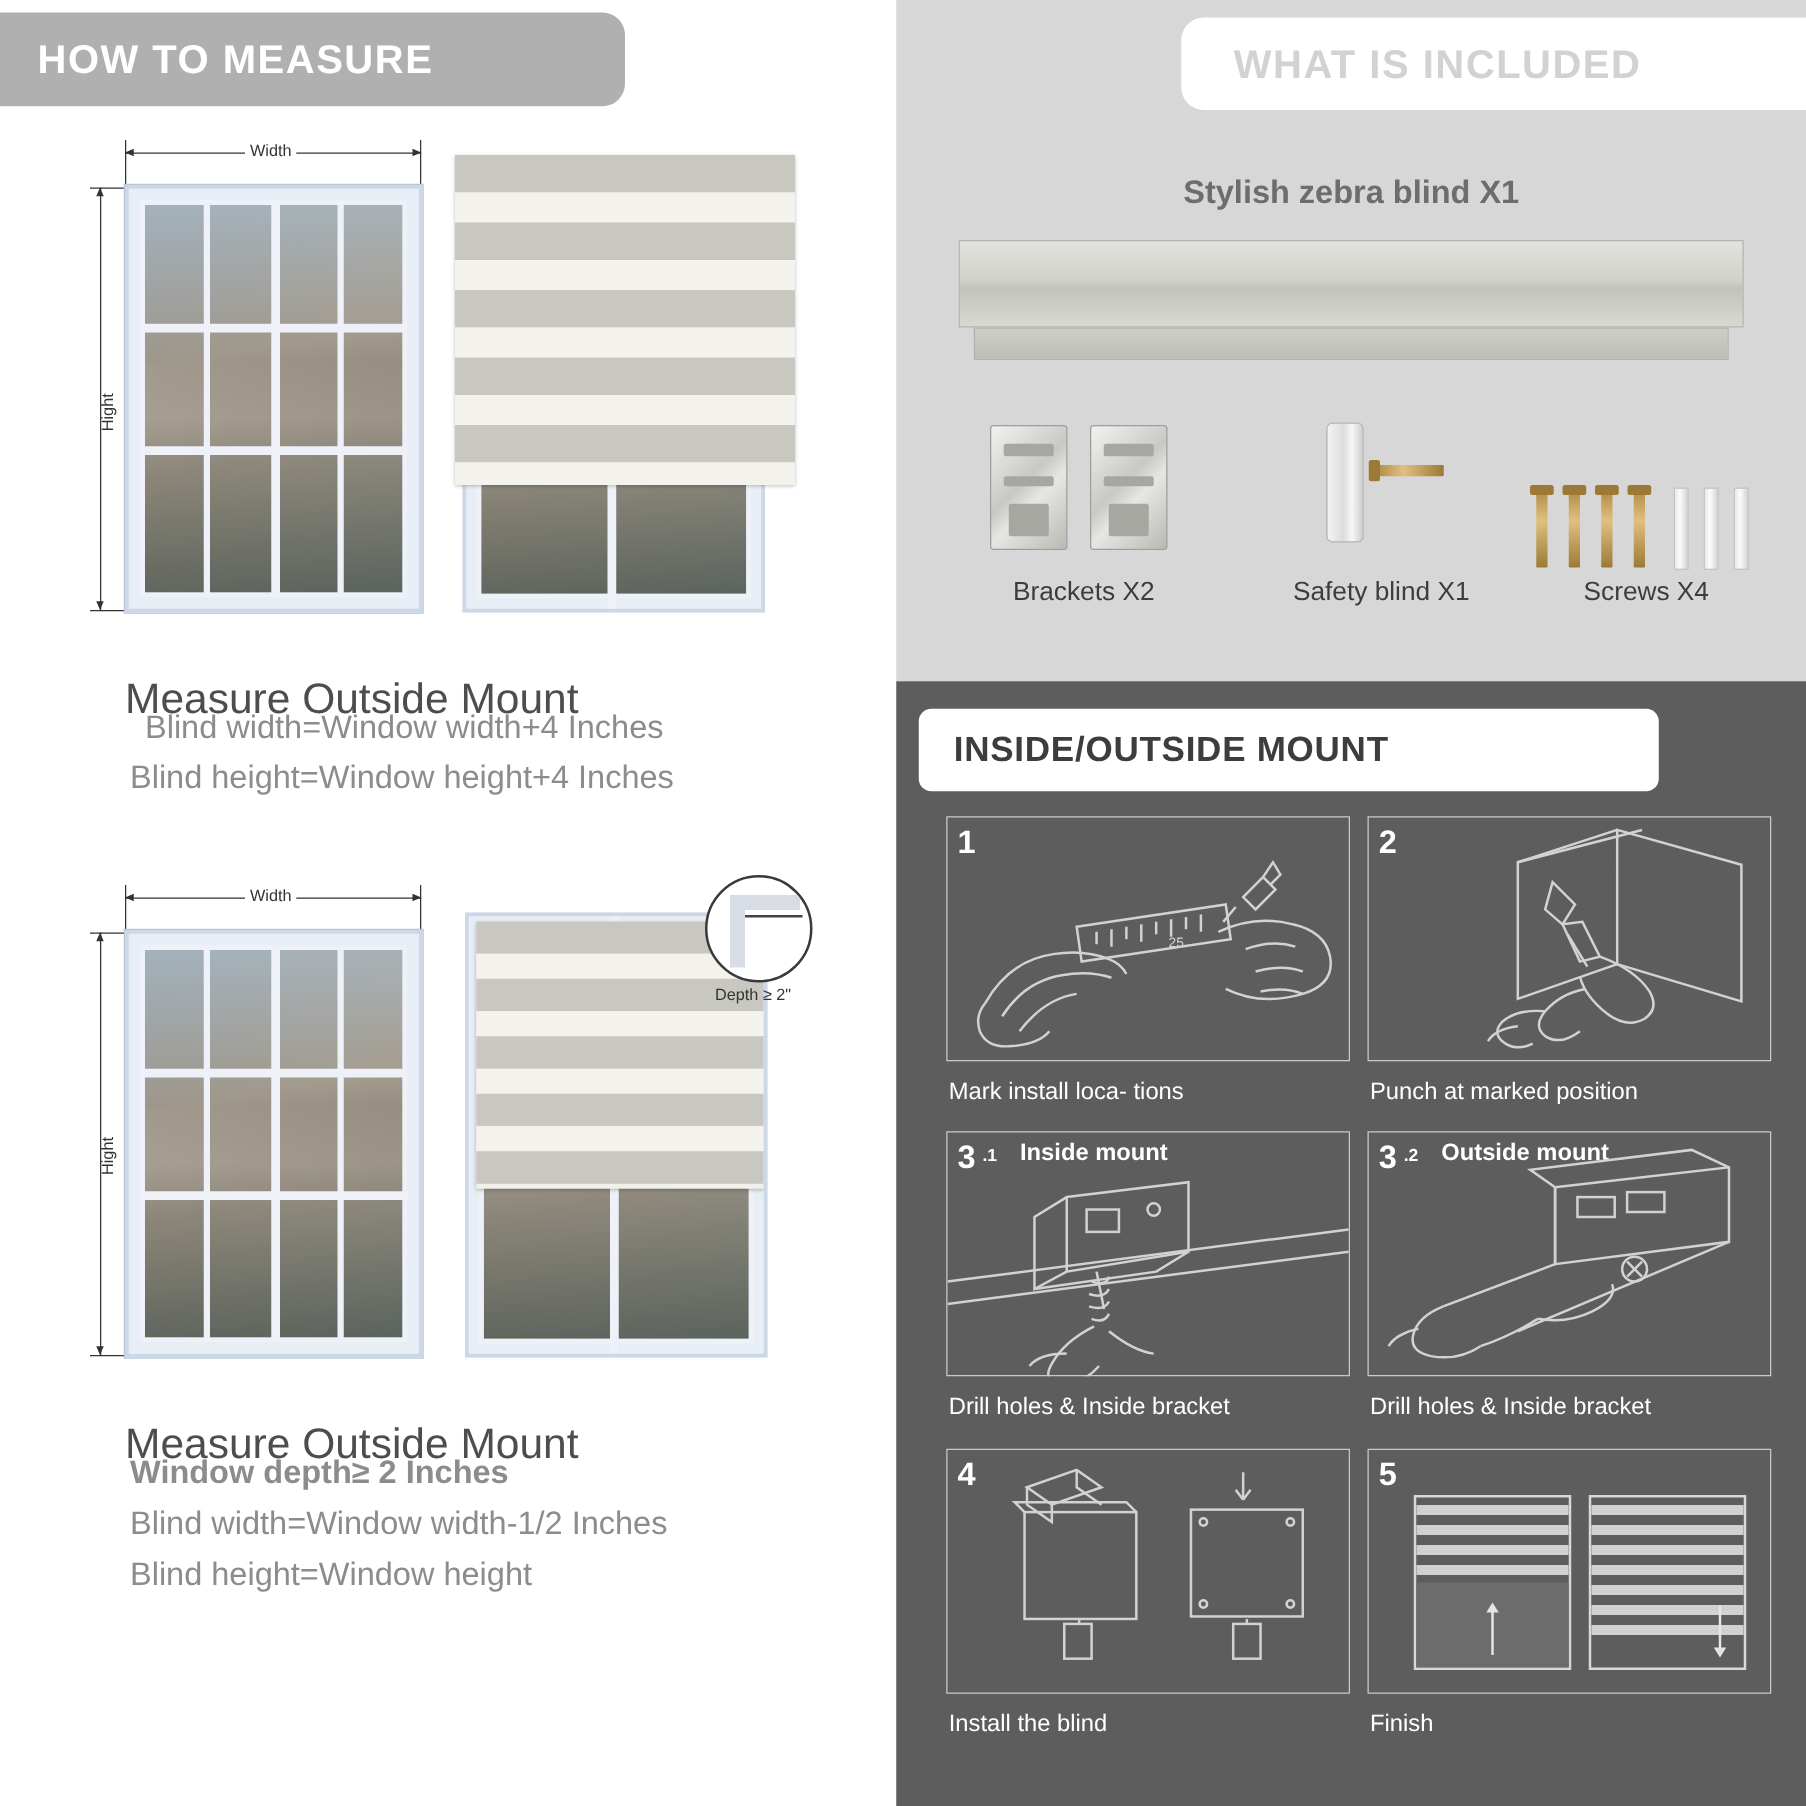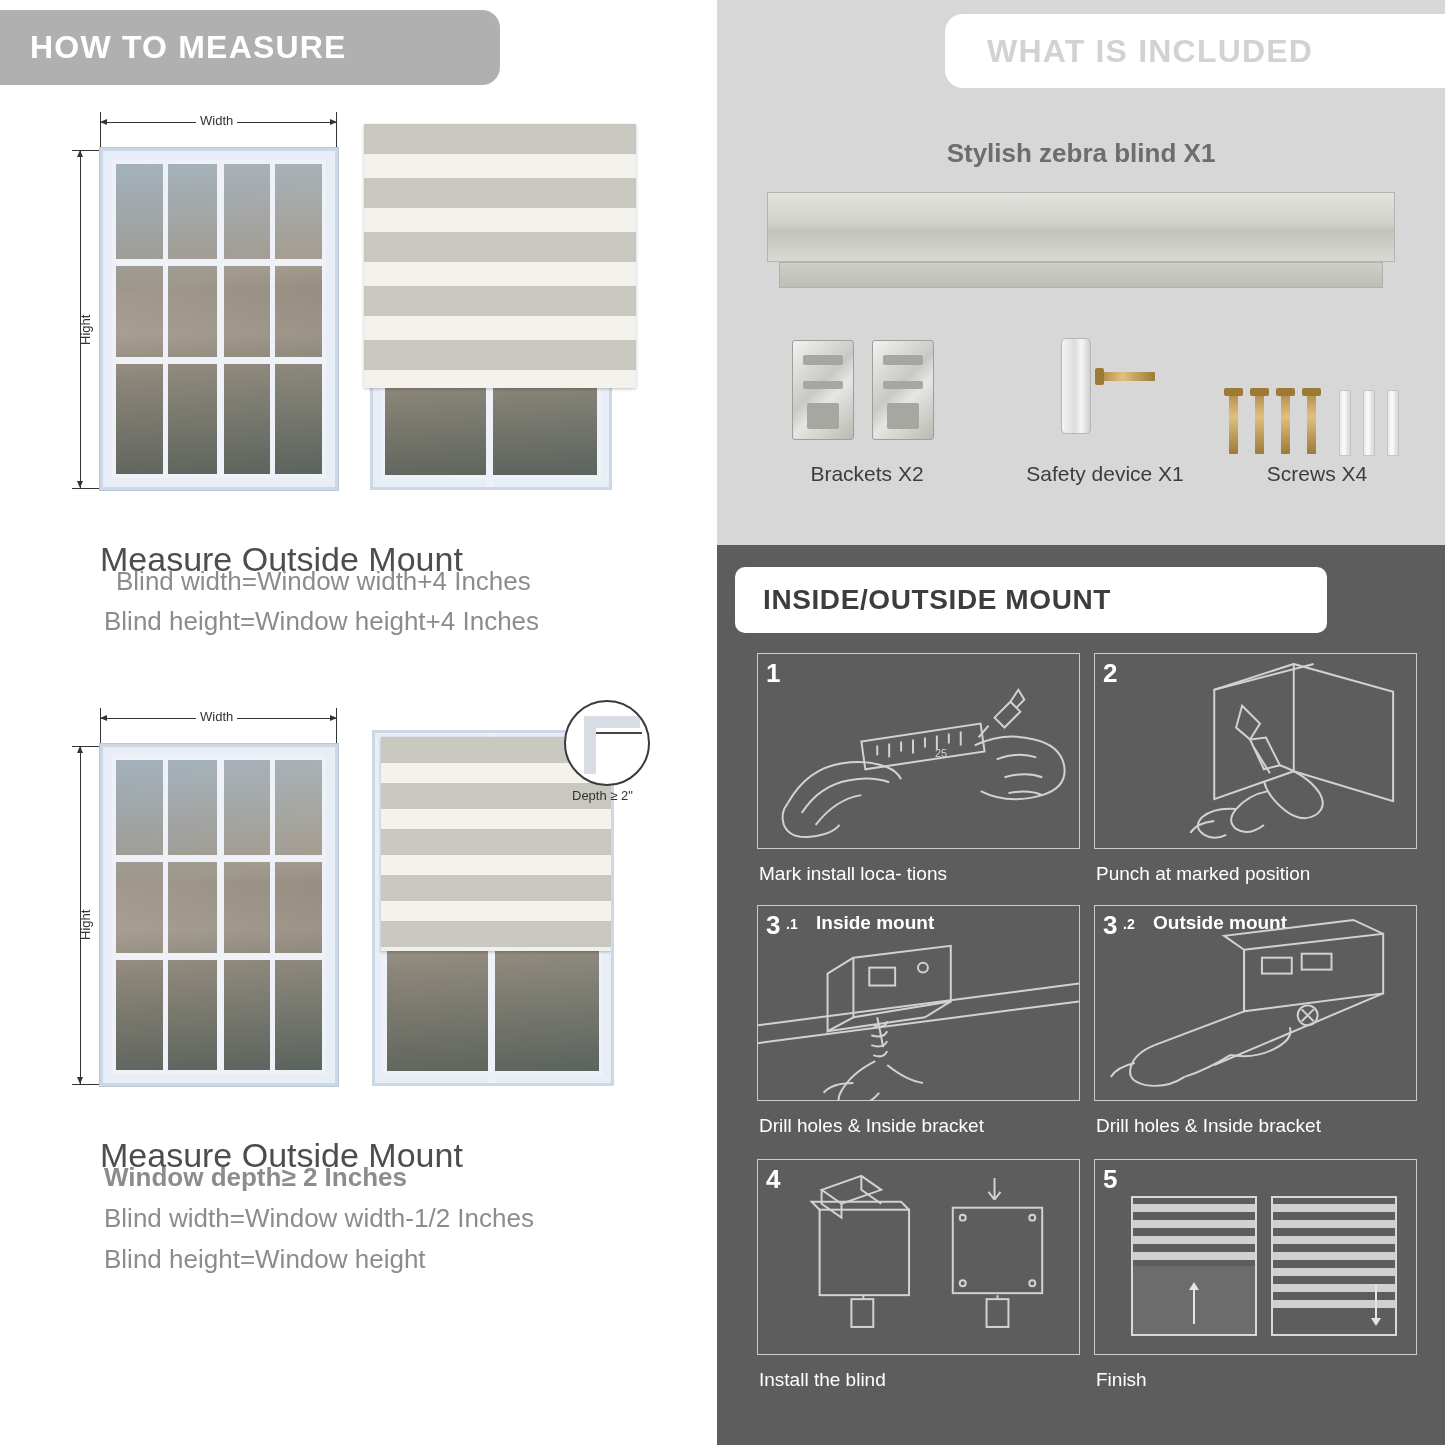--- a/index.html
+++ b/index.html
@@ -334,21 +334,21 @@
         <div class="slot" style="left:10px; top:40px; width:40px; height:8px;"></div>
         <div class="slot" style="left:14px; top:62px; width:32px; height:26px;"></div>
       </div>
       <div class="part-label" style="left:30px; top:462px; width:240px;">Brackets X2</div>
     </div>
 
     <div>
       <div class="safety" style="left:344px; top:338px; width:30px; height:96px;"></div>
       <div class="screw" style="left:384px; top:372px; width:54px; height:9px;"></div>
       <div class="screw-head" style="left:378px; top:368px; width:9px; height:17px;"></div>
-      <div class="part-label" style="left:258px; top:462px; width:260px;">Safety device X1</div>
+      <div class="part-label" style="left:258px; top:462px; width:260px;">Safety blind X1</div>
     </div>
 
     <div>
       <div class="screw" style="left:512px; top:392px; width:9px; height:62px; background:linear-gradient(to bottom,#b08a43,#e0c080 40%,#9c7a36);"></div>
       <div class="screw-head" style="left:507px; top:388px; width:19px; height:8px;"></div>
       <div class="screw" style="left:538px; top:392px; width:9px; height:62px; background:linear-gradient(to bottom,#b08a43,#e0c080 40%,#9c7a36);"></div>
       <div class="screw-head" style="left:533px; top:388px; width:19px; height:8px;"></div>
       <div class="screw" style="left:564px; top:392px; width:9px; height:62px; background:linear-gradient(to bottom,#b08a43,#e0c080 40%,#9c7a36);"></div>
       <div class="screw-head" style="left:559px; top:388px; width:19px; height:8px;"></div>
       <div class="screw" style="left:590px; top:392px; width:9px; height:62px; background:linear-gradient(to bottom,#b08a43,#e0c080 40%,#9c7a36);"></div>

